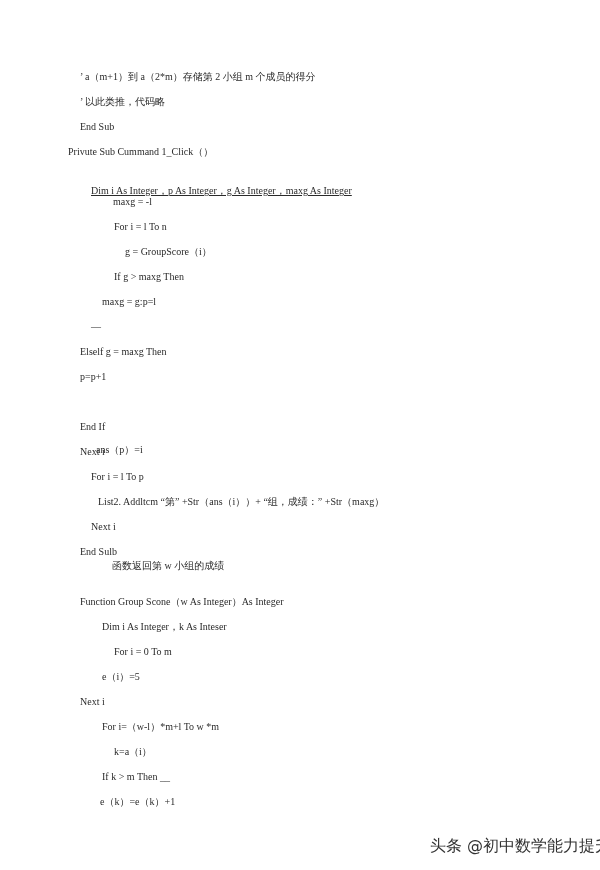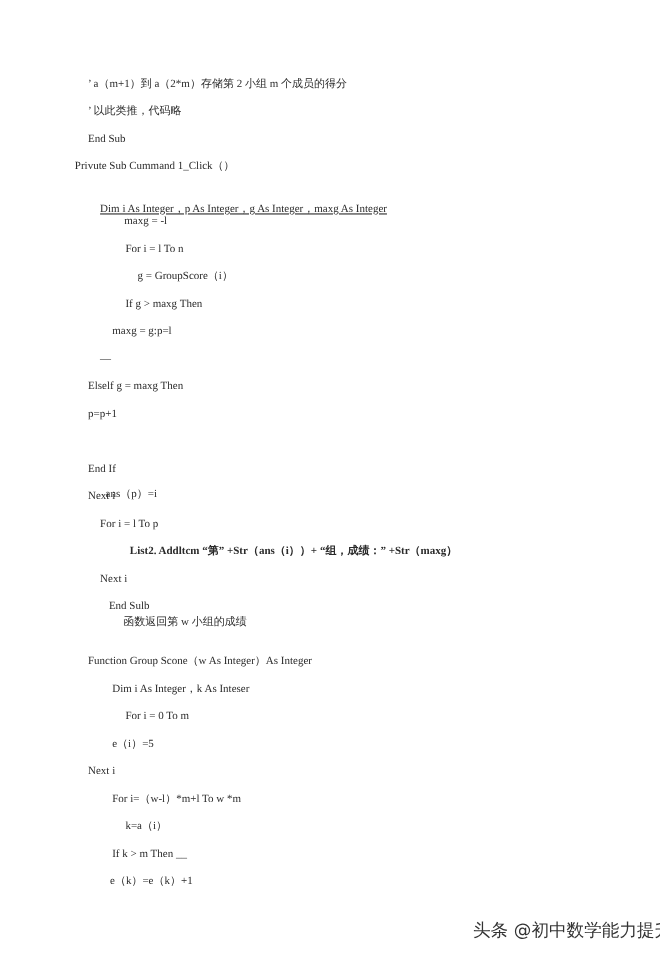--- a/index.html
+++ b/index.html
@@ -33,23 +33,23 @@
       <div class="line" style="left: 125px; top: 244px;">g = GroupScore（i）</div>
       <div class="line" style="left: 114px; top: 269px;">If g &gt; maxg Then</div>
       <div class="line" style="left: 102px; top: 294px;">maxg = g:p=l</div>
       <div class="line" style="left: 91px; top: 319px;">—</div>
       <div class="line" style="left: 80px; top: 344px;">Elself g = maxg Then</div>
       <div class="line" style="left: 80px; top: 369px;">p=p+1</div>
       <div class="line" style="left: 96px; top: 394px; margin-top: 48px;">ans（p）=i</div>
       <div class="line" style="left: 80px; top: 419px;">End If</div>
       <div class="line" style="left: 80px; top: 444px;">Next i</div>
       <div class="line" style="left: 91px; top: 469px;">For i = l To p</div>
-      <div class="line" style="left: 118px; top: 494px; font-weight: bold;">List2. Addltcm “第” +Str（ans（i））+ “组，成绩：” +Str（maxg）</div>
+      <div class="line" style="left: 98px; top: 494px;">List2. Addltcm “第” +Str（ans（i））+ “组，成绩：” +Str（maxg）</div>
       <div class="line" style="left: 91px; top: 519px;">Next i</div>
-      <div class="line" style="left: 80px; top: 544px; margin-left: 19px;">End Sulb</div>
+      <div class="line" style="left: 80px; top: 544px;">End Sulb</div>
       <div class="line" style="left: 80px; top: 558px; margin-left: 32px;">函数返回第 w 小组的成绩</div>
       <div class="line" style="left: 80px; top: 594px;">Function Group Scone（w As Integer）As Integer</div>
       <div class="line" style="left: 102px; top: 619px;">Dim i As Integer，k As Inteser</div>
       <div class="line" style="left: 114px; top: 644px;">For i = 0 To m</div>
       <div class="line" style="left: 102px; top: 669px;">e（i）=5</div>
       <div class="line" style="left: 80px; top: 694px;">Next i</div>
       <div class="line" style="left: 102px; top: 719px;">For i=（w-l）*m+l To w *m</div>
       <div class="line" style="left: 114px; top: 744px;">k=a（i）</div>
       <div class="line" style="left: 102px; top: 769px;">If k &gt; m Then __</div>
       <div class="line" style="left: 100px; top: 794px; text-align: right;">e（k）=e（k）+1</div>

